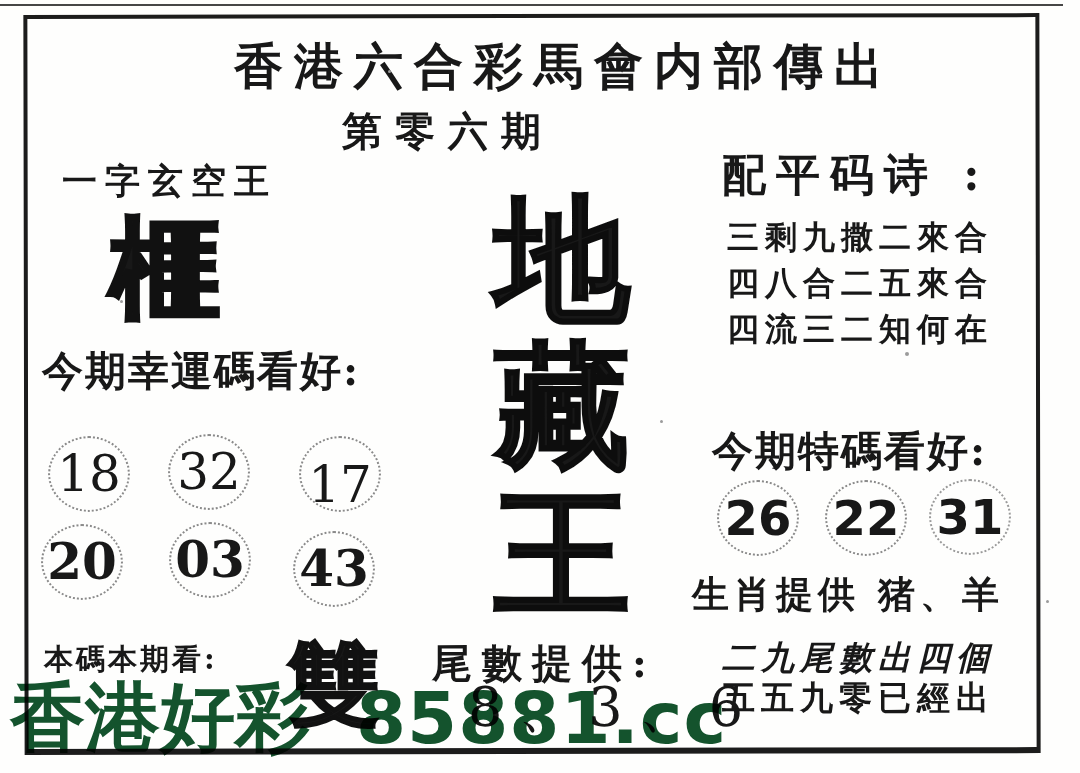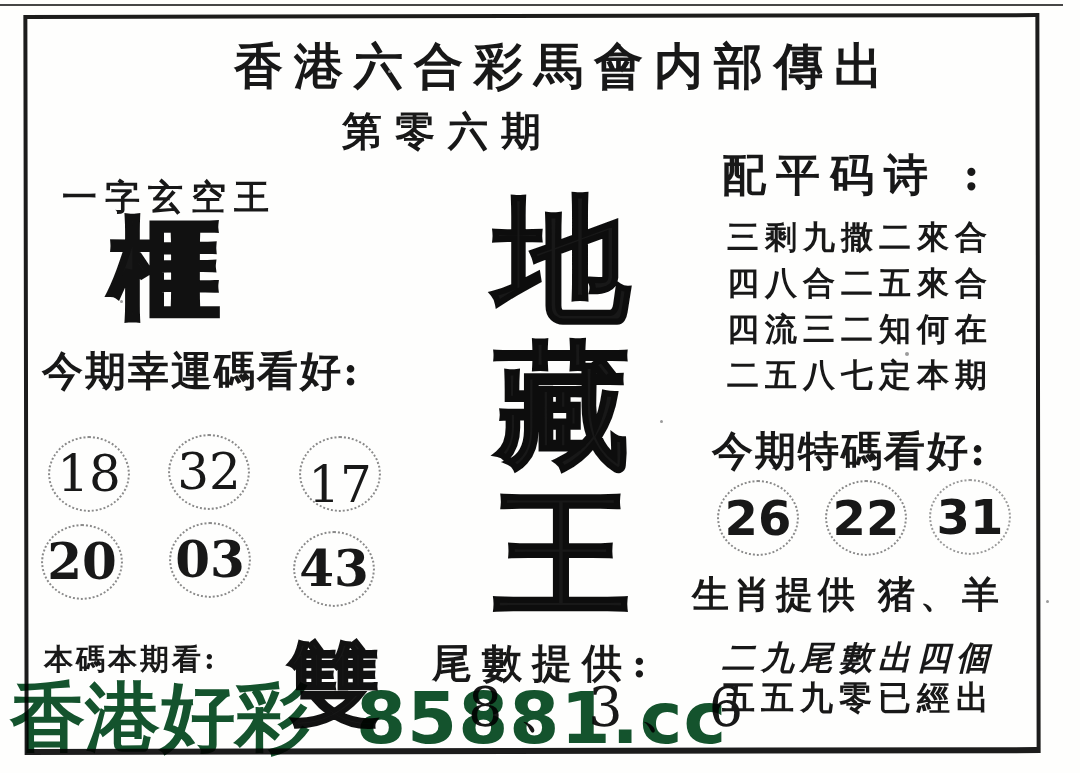--- a/index.html
+++ b/index.html
@@ -23,21 +23,21 @@
     font-size:49px;font-weight:700;letter-spacing:11px;
     transform:translateX(24px);white-space:nowrap;
   }
   .issue-number{
     position:absolute;left:0;top:104px;width:896px;text-align:center;
     font-size:40px;font-weight:600;letter-spacing:13px;white-space:nowrap;
   }
   
   .left-subtitle{
     position:absolute;left:62px;top:158px;
-    font-size:35px;font-weight:600;letter-spacing:8px;white-space:nowrap;margin-top:16px;
+    font-size:35px;font-weight:600;letter-spacing:8px;white-space:nowrap;
   }
   .left-big-char{
     position:absolute;left:110px;top:214px;
     font-size:110px;font-weight:900;line-height:1;
     -webkit-text-stroke:4px #111;
   }
   .lucky-label{
     position:absolute;left:42px;top:344px;
     font-size:41px;font-weight:700;letter-spacing:2px;white-space:nowrap;
   }
@@ -167,21 +167,20 @@
     <div class="ch">王</div>
   </div>
   <div class="tail-label">尾數提供:</div>
   <div class="tail-numbers">8、3、6</div>
 
   <div class="poem-title">配平码诗 :</div>
   <div class="poem">
     <div class="line">三剩九撒二來合</div>
     <div class="line">四八合二五來合</div>
     <div class="line">四流三二知何在</div>
-    <div class="line">二五八七定本期</div>
   </div>
 
   <div class="special-label">今期特碼看好:</div>
   <div class="num-circle sp-num special-26">
     <span>26</span>
   </div>
   <div class="num-circle sp-num special-22">
     <span>22</span>
   </div>
   <div class="num-circle sp-num special-31">

